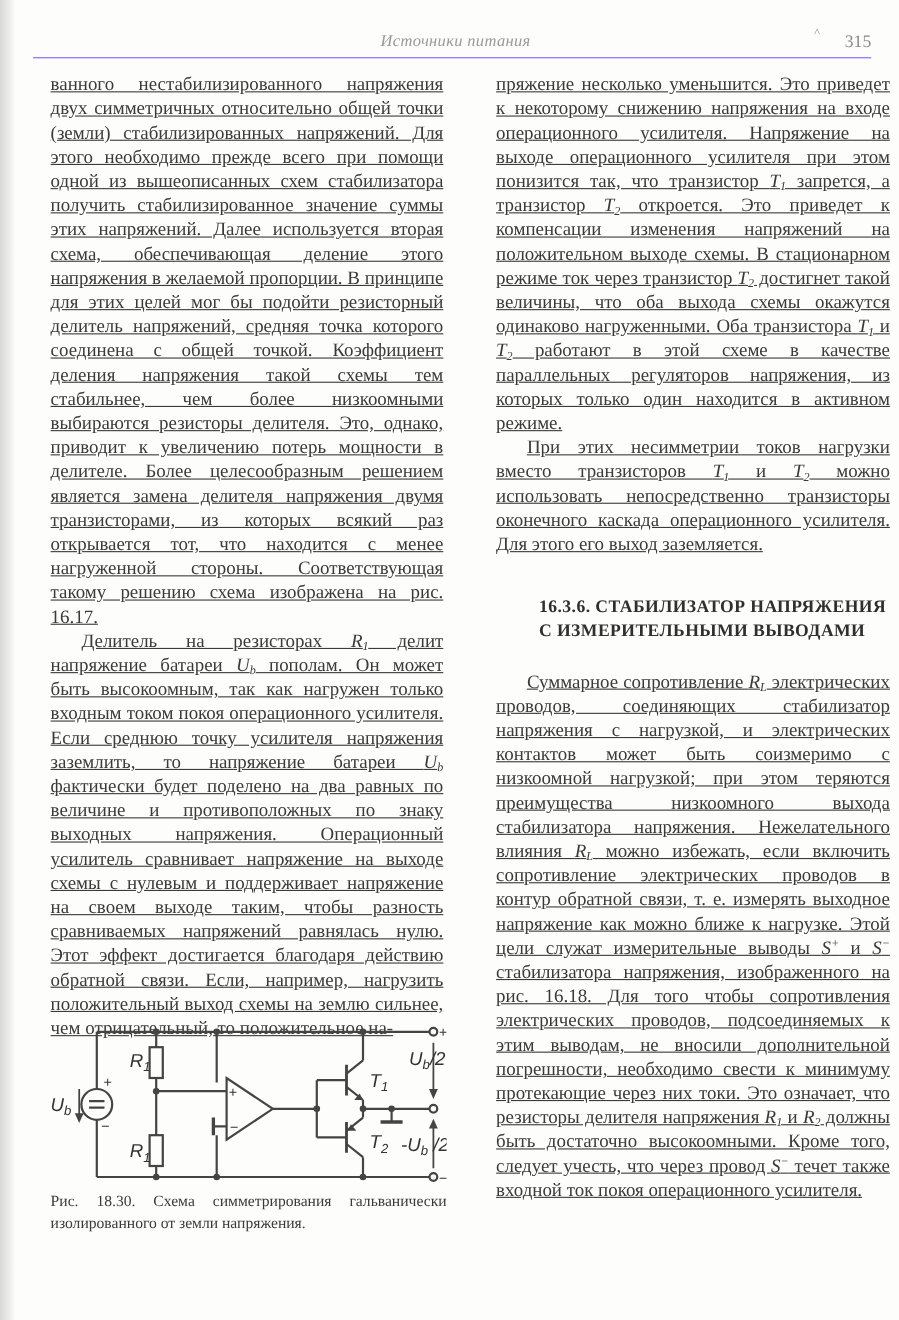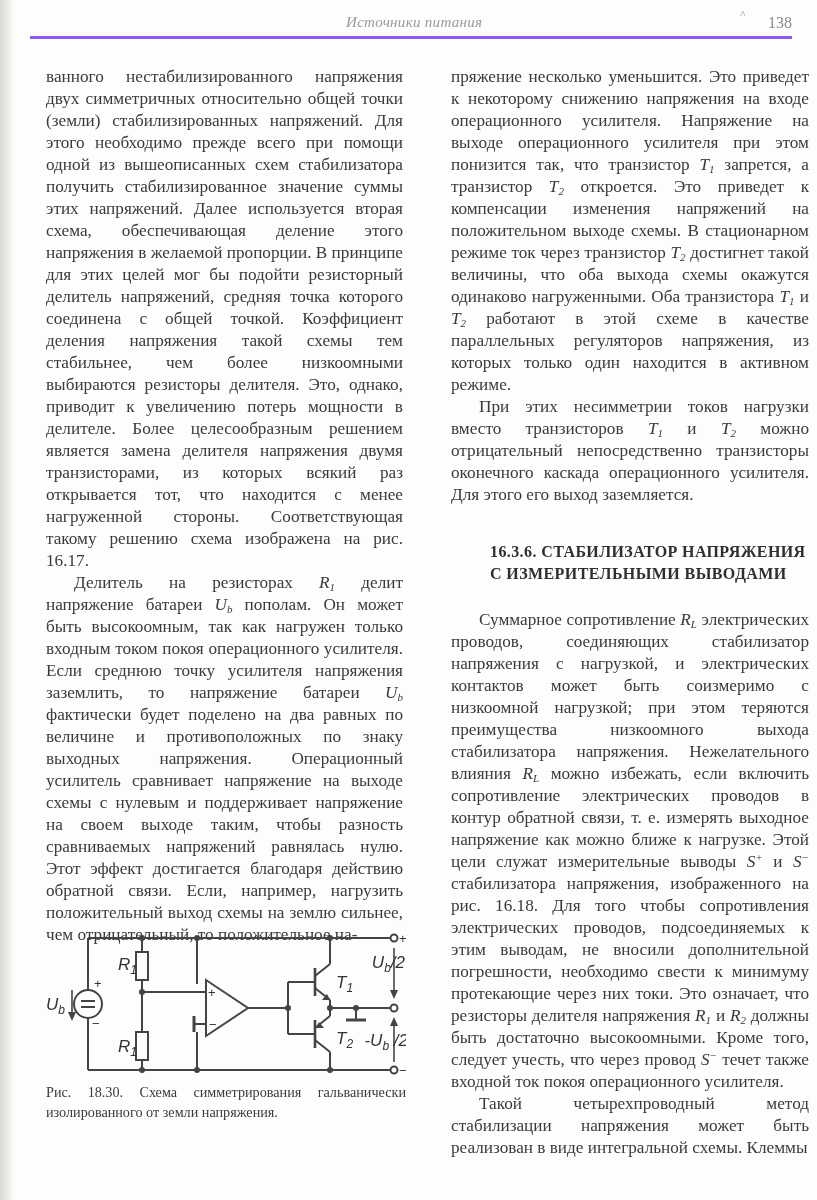--- a/index.html
+++ b/index.html
@@ -8,41 +8,41 @@
     background:#fdfdfb;
     font-family:"Liberation Serif","DejaVu Serif",serif;
     color:#3a3a3a;
     position:relative;
   }
   .edge {
     position:absolute; left:0; top:0; width:14px; height:1200px;
     background:linear-gradient(to right,#d8d8d6 0%,#ecece9 60%,#fdfdfb 100%);
   }
   .header {
-    position:absolute; left:30px; top:12px; width:762px; height:24px;
-    border-bottom:3px solid #8b5cf6;
+    position:absolute; left:30px; top:28px; width:762px; height:24px;
+    border-bottom:1px solid #8b5cf6;
   }
   .header-title {
     position:absolute; left:316px; top:2px;
     font-style:italic; font-size:15px; color:#9a9a9a; letter-spacing:0.3px;
   }
   .header-mark {
     position:absolute; left:710px; top:-4px; font-size:10px; color:#888;
   }
   .page-num {
     position:absolute; right:0; top:2px; font-size:16px; color:#8a8a8a;
   }
   .col {
     position:absolute; top:66px;
     font-size:17.2px; line-height:22px;
     text-align:justify;
   }
   .col-left { left:46px; width:357px; }
   .col-right { left:451px; width:358px; }
-  .col p { margin:0; text-indent:0; }
+  .col p { margin:0; text-indent:0;text-decoration:underline; }
   .col p.indent { text-indent:28px; }
   .col p.cont { text-indent:0; }
   .heading {
     font-family:"Liberation Serif","DejaVu Serif",serif;
     font-weight:bold; font-size:16px; line-height:22px;
     letter-spacing:0.4px; color:#2f2f2f;
     text-align:left;
     margin-left:39px;
   }
   .spacer-heading-top { height:35px; }
@@ -60,21 +60,21 @@
   sup { font-size:11px; line-height:0; vertical-align:6px; }
 </style>
 </head>
 <body>
 
 <div class="edge"></div>
 
 <div class="header">
   <span class="header-title">Источники питания</span>
   <span class="header-mark">˄</span>
-  <span class="page-num">138</span>
+  <span class="page-num">315</span>
 </div>
 
 <div class="col col-left">
   <p class="cont"><span>ванного нестабилизированного напряжения двух симметричных относительно общей точки (земли) стабилизированных напряжений. Для этого необходимо прежде всего при помощи одной из вышеописанных схем стабилизатора получить стабилизированное значение суммы этих напряжений. Далее используется вторая схема, обеспечивающая деление этого напряжения в желаемой пропорции. В принципе для этих целей мог бы подойти резисторный делитель напряжений, средняя точка которого соединена с общей точкой. Коэффициент деления напряжения такой схемы тем стабильнее, чем более низкоомными выбираются резисторы делителя. Это, однако, приводит к увеличению потерь мощности в делителе. Более целесообразным решением является замена делителя напряжения двумя транзисторами, из которых всякий раз открывается тот, что находится с менее нагруженной стороны. Соответствующая такому решению схема изображена на рис. 16.17.</span></p>
   <p class="indent"><span>Делитель на резисторах </span><i class="v"><span>R</span><sub>1</sub></i><span> делит напряжение батареи </span><i class="v"><span>U</span><sub>b</sub></i><span> пополам. Он может быть высокоомным, так как нагружен только входным током покоя операционного усилителя. Если среднюю точку усилителя напряжения заземлить, то напряжение батареи </span><i class="v"><span>U</span><sub>b</sub></i><span> фактически будет поделено на два равных по величине и противоположных по знаку выходных напряжения. Операционный усилитель сравнивает напряжение на выходе схемы с нулевым и поддерживает напряжение на своем выходе таким, чтобы разность сравниваемых напряжений равнялась нулю. Этот эффект достигается благодаря действию обратной связи. Если, например, нагрузить положительный выход схемы на землю сильнее, чем отрицательный, то положительное на-</span></p>
 </div>
 
 <div class="figure">
   <svg viewBox="0 0 360 152" fill="none" stroke="#444" stroke-width="2">
 
@@ -166,22 +166,21 @@
       <text x="163" y="105">−</text>
       <text x="353" y="19">+</text>
       <text x="353" y="151">−</text>
     </g>
   </svg>
 </div>
 <div class="caption">Рис. 18.30. Схема симметрирования гальванически изолированного от земли напряжения.</div>
 
 <div class="col col-right">
   <p class="cont"><span>пряжение несколько уменьшится. Это приведет к некоторому снижению напряжения на входе операционного усилителя. Напряжение на выходе операционного усилителя при этом понизится так, что транзистор </span><i class="v"><span>T</span><sub>1</sub></i><span> запрется, а транзистор </span><i class="v"><span>T</span><sub>2</sub></i><span> откроется. Это приведет к компенсации изменения напряжений на положительном выходе схемы. В стационарном режиме ток через транзистор </span><i class="v"><span>T</span><sub>2</sub></i><span> достигнет такой величины, что оба выхода схемы окажутся одинаково нагруженными. Оба транзистора </span><i class="v"><span>T</span><sub>1</sub></i><span> и </span><i class="v"><span>T</span><sub>2</sub></i><span> работают в этой схеме в качестве параллельных регуляторов напряжения, из которых только один находится в активном режиме.</span></p>
-  <p class="indent"><span>При этих несимметрии токов нагрузки вместо транзисторов </span><i class="v"><span>T</span><sub>1</sub></i><span> и </span><i class="v"><span>T</span><sub>2</sub></i><span> можно отрицательный непосредственно транзисторы оконечного каскада операционного усилителя. Для этого его выход заземляется.</span></p>
+  <p class="indent"><span>При этих несимметрии токов нагрузки вместо транзисторов </span><i class="v"><span>T</span><sub>1</sub></i><span> и </span><i class="v"><span>T</span><sub>2</sub></i><span> можно использовать непосредственно транзисторы оконечного каскада операционного усилителя. Для этого его выход заземляется.</span></p>
   <div class="spacer-heading-top"></div>
   <div class="heading">
     <div>16.3.6. СТАБИЛИЗАТОР НАПРЯЖЕНИЯ</div>
     <div>С ИЗМЕРИТЕЛЬНЫМИ ВЫВОДАМИ</div>
   </div>
   <div class="spacer-heading-bottom"></div>
   <p class="indent"><span>Суммарное сопротивление </span><i class="v"><span>R</span><sub>L</sub></i><span> электрических проводов, соединяющих стабилизатор напряжения с нагрузкой, и электрических контактов может быть соизмеримо с низкоомной нагрузкой; при этом теряются преимущества низкоомного выхода стабилизатора напряжения. Нежелательного влияния </span><i class="v"><span>R</span><sub>L</sub></i><span> можно избежать, если включить сопротивление электрических проводов в контур обратной связи, т. е. измерять выходное напряжение как можно ближе к нагрузке. Этой цели служат измерительные выводы </span><i class="v"><span>S</span><sup>+</sup></i><span> и </span><i class="v"><span>S</span><sup>−</sup></i><span> стабилизатора напряжения, изображенного на рис. 16.18. Для того чтобы сопротивления электрических проводов, подсоединяемых к этим выводам, не вносили дополнительной погрешности, необходимо свести к минимуму протекающие через них токи. Это означает, что резисторы делителя напряжения </span><i class="v"><span>R</span><sub>1</sub></i><span> и </span><i class="v"><span>R</span><sub>2</sub></i><span> должны быть достаточно высокоомными. Кроме того, следует учесть, что через провод </span><i class="v"><span>S</span><sup>−</sup></i><span> течет также входной ток покоя операционного усилителя.</span></p>
-  <p class="indent"><span>Такой четырехпроводный метод стабилизации напряжения может быть реализован в виде интегральной схемы. Клеммы</span></p>
 </div>
 
 </body></html>

